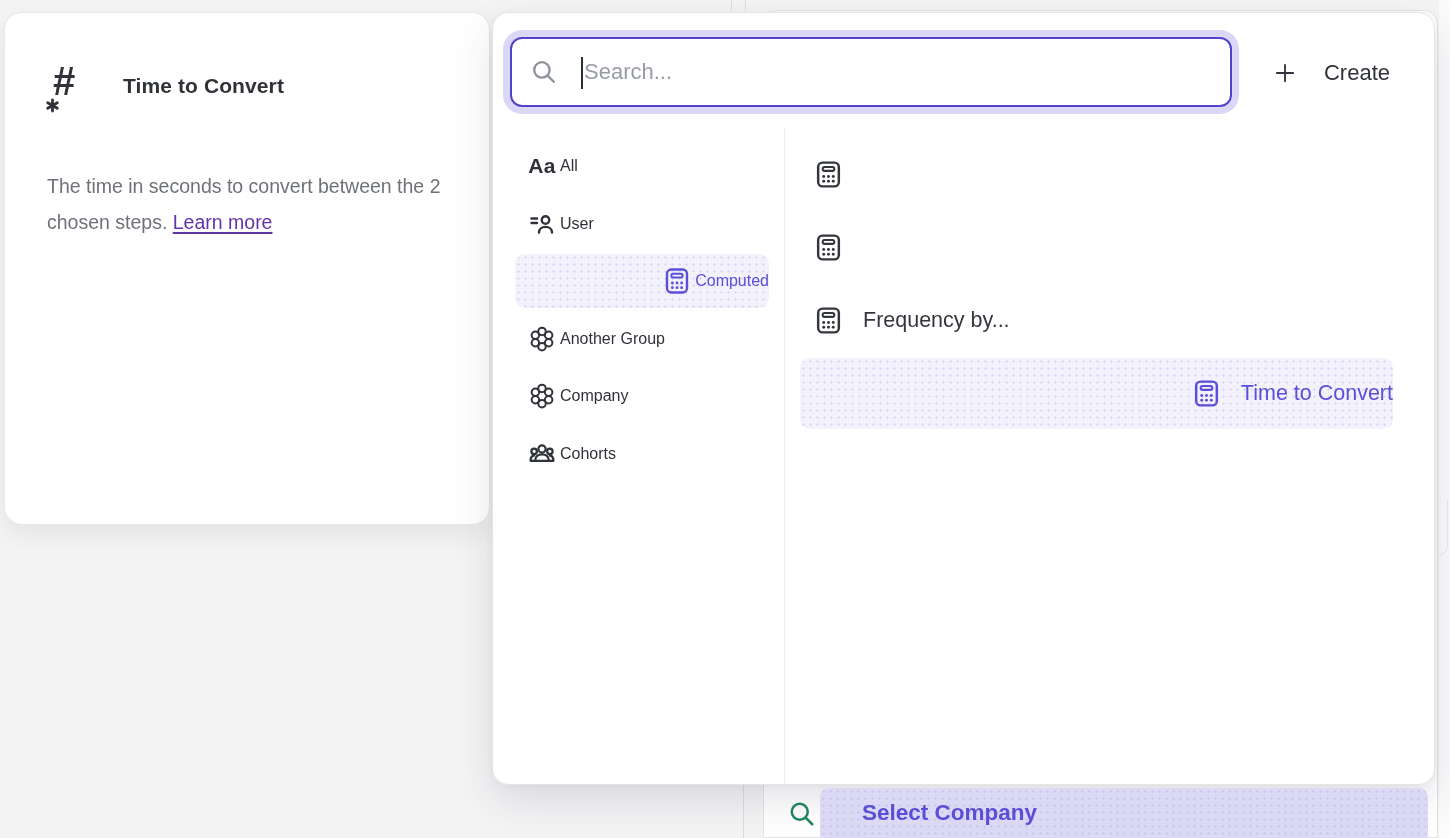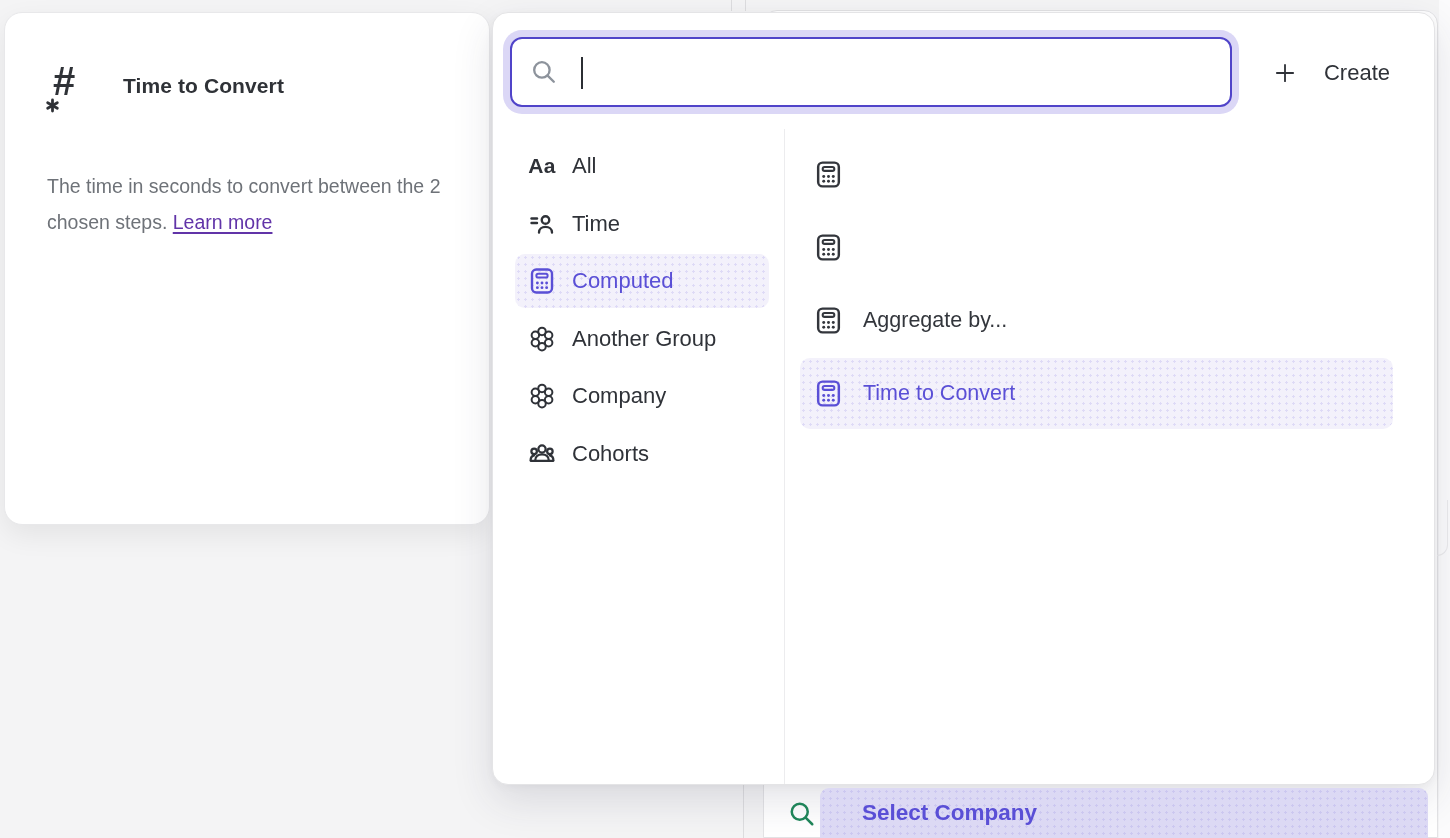--- a/index.html
+++ b/index.html
@@ -47,35 +47,35 @@
 
   .create-btn { position:absolute; right:44px; top:40px; height:40px; display:flex; align-items:center;
     gap:26px; cursor:pointer; color:#2f3238; }
   .create-btn .plus { color:#2f3238; }
   .create-label { font-size:22px; color:#2f3238; }
 
   .col-divider { position:absolute; left:291px; top:116px; bottom:0; width:1px; background:#ececee; }
 
   .cat-list { position:absolute; left:22px; top:126px; width:254px; }
   .cat-row { height:54px; margin-bottom:3.5px; display:flex; align-items:center; padding-left:12px;
-    gap:15px; border-radius:10px; color:#2f3238; cursor:pointer; }
+    gap:3px; border-radius:10px; color:#2f3238; cursor:pointer; }
   .cat-row .cicon { flex:0 0 30px; height:30px; display:flex; align-items:center; justify-content:center; color:#2f3238; }
-  .cat-label { font-size:22px; }
+  .cat-label { font-size:16px; }
   .aa { font-size:21px; font-weight:600; color:#2f3238; letter-spacing:.3px; }
 
   .result-list { position:absolute; left:307px; top:126px; width:593px; }
   .result-row { height:71px; margin-bottom:2px; display:flex; align-items:center; padding-left:13px;
     gap:19px; border-radius:10px; color:#33363c; cursor:pointer; }
   .result-row .ricon { flex:0 0 31px; height:31px; display:flex; align-items:center; justify-content:center; color:#33363c; }
   .result-label { font-size:21.5px; }
 
   .dotted-sel { background-color:#f3f1fb;
     background-image:radial-gradient(rgba(90,79,214,0.14) 1px, transparent 1.3px);
     background-size:7px 7px; }
-  .selected, .selected .cicon, .selected .ricon { color:#5a4fd6 !important; }
+  .selected, .selected .cicon, .selected .ricon { color:#5a4fd6 !important;justify-content:flex-end; }
   .selected .cat-label, .selected .result-label { color:#5a4fd6; }
 
   
   .prop-search-icon { position:absolute; left:787px; top:799px; color:#1f8459; }
   .prop-pill { position:absolute; left:820px; top:788px; width:608px; height:50px;
     border-radius:9px 9px 0 0; background-color:#dcd9f4;
     background-image:radial-gradient(rgba(90,79,214,0.13) 1px, transparent 1.3px);
     background-size:7px 7px; display:flex; align-items:center; }
   .prop-label { padding-left:42px; font-size:22.5px; font-weight:600; color:#5a4fd6; }
 
@@ -115,20 +115,21 @@
   </div>
 
   <div class="picker-panel">
 
     <div class="search-box">
       <svg class="mag" width="28" height="28" viewBox="0 0 24 24">
         <circle cx="10.2" cy="10.2" r="6.6" fill="none" stroke="currentColor" stroke-width="2"></circle>
         <line x1="15.1" y1="15.1" x2="20.4" y2="20.4" stroke="currentColor" stroke-width="2" stroke-linecap="round"></line>
       </svg>
       <div class="caret"></div>
+      <input class="search-input" type="text" placeholder="Search..." style="">
     </div>
 
     <div class="create-btn">
       <svg class="plus" width="26" height="26" viewBox="0 0 24 24">
         <line x1="12" y1="4.5" x2="12" y2="19.5" stroke="currentColor" stroke-width="1.7" stroke-linecap="round"></line>
         <line x1="4.5" y1="12" x2="19.5" y2="12" stroke="currentColor" stroke-width="1.7" stroke-linecap="round"></line>
       </svg>
       <span class="create-label">Create</span>
     </div>
 
@@ -146,21 +147,21 @@
 
       <div class="cat-row">
         <span class="cicon">
           <svg width="30" height="30" viewBox="0 0 24 24" fill="none" stroke="currentColor" stroke-width="1.9" stroke-linecap="round">
             <line x1="3.6" y1="7.6" x2="8" y2="7.6"></line>
             <line x1="3.6" y1="11.2" x2="8" y2="11.2"></line>
             <circle cx="14.8" cy="8.8" r="3"></circle>
             <path d="M9.6 18.8 c0-2.9 2.3-4.5 5.2-4.5 s5.2 1.6 5.2 4.5"></path>
           </svg>
         </span>
-        <span class="cat-label">Time</span>
+        <span class="cat-label">User</span>
       </div>
 
       <div class="cat-row dotted-sel selected">
         <span class="cicon">
           <svg width="30" height="30" viewBox="0 0 24 24" fill="none" stroke="currentColor">
             <rect x="4" y="2.8" width="16" height="18.4" rx="3.4" stroke-width="1.9"></rect>
             <rect x="7.5" y="6.2" width="9" height="3" rx="1.5" stroke-width="1.6"></rect>
             <g fill="currentColor" stroke="none">
               <circle cx="8.3" cy="13.6" r="1.15"></circle>
                 <circle cx="12" cy="13.6" r="1.15"></circle>
@@ -263,21 +264,21 @@
             <g fill="currentColor" stroke="none">
               <circle cx="8.3" cy="13.6" r="1.15"></circle>
                 <circle cx="12" cy="13.6" r="1.15"></circle>
                 <circle cx="15.7" cy="13.6" r="1.15"></circle>
               <circle cx="8.3" cy="17.3" r="1.15"></circle>
                 <circle cx="12" cy="17.3" r="1.15"></circle>
                 <circle cx="15.7" cy="17.3" r="1.15"></circle>
             </g>
           </svg>
         </span>
-        <span class="result-label">Aggregate by...</span>
+        <span class="result-label">Frequency by...</span>
       </div>
 
       <div class="result-row dotted-sel selected">
         <span class="ricon">
           <svg width="31" height="31" viewBox="0 0 24 24" fill="none" stroke="currentColor">
             <rect x="4" y="2.8" width="16" height="18.4" rx="3.4" stroke-width="1.9"></rect>
             <rect x="7.5" y="6.2" width="9" height="3" rx="1.5" stroke-width="1.6"></rect>
             <g fill="currentColor" stroke="none">
               <circle cx="8.3" cy="13.6" r="1.15"></circle>
                 <circle cx="12" cy="13.6" r="1.15"></circle>

